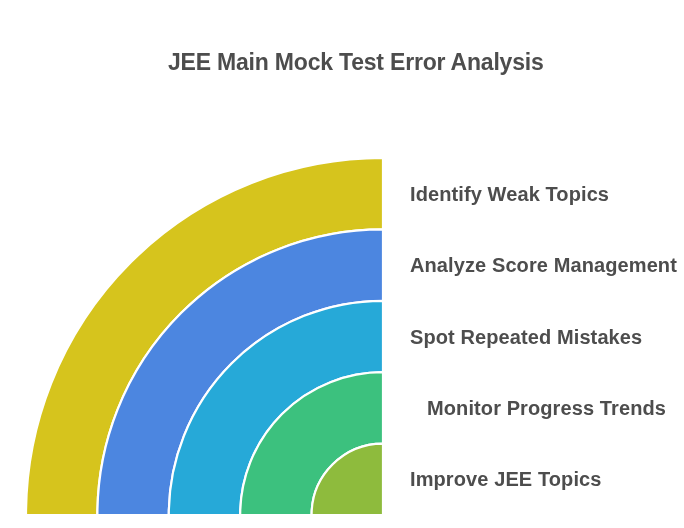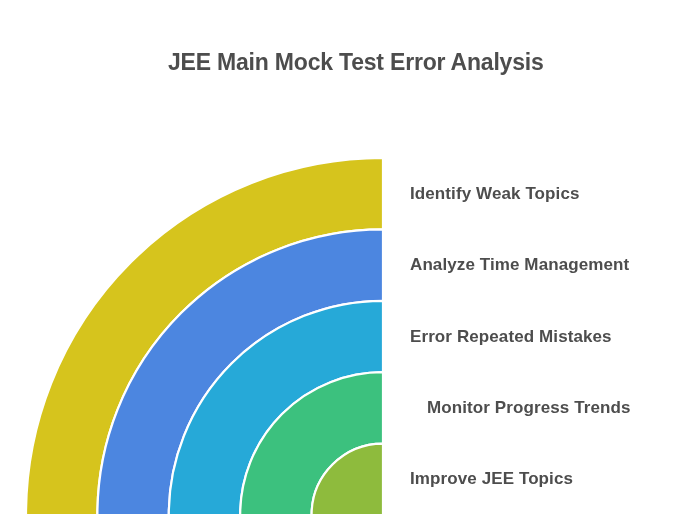--- a/index.html
+++ b/index.html
@@ -27,21 +27,21 @@
   .rings-svg {
     position: absolute;
     top: 0; left: 0;
     width: 684px; height: 528px;
   }
   .ring-label {
     position: absolute;
     left: 410px;
     height: 22px;
     line-height: 22px;
-    font-size: 17px;
+    font-size: 20px;
     font-weight: 600;
     letter-spacing: 0.1px;
     color: #4d4d4d;
     white-space: nowrap;
   }
 </style>
 </head>
 <body>
 
 <div class="stage">
@@ -50,18 +50,18 @@
   <svg class="rings-svg" id="rings-svg" viewBox="0 0 684 528">
       <path d="M 26 515 A 357 357 0 0 1 383 158 L 383 229.39999999999998 A 285.6 285.6 0 0 0 97.39999999999998 515 Z" fill="#d6c41d" stroke="#ffffff" stroke-width="2.2"></path>
       <path d="M 97.39999999999998 515 A 285.6 285.6 0 0 1 383 229.39999999999998 L 383 300.79999999999995 A 214.20000000000002 214.20000000000002 0 0 0 168.79999999999998 515 Z" fill="#4c86e0" stroke="#ffffff" stroke-width="2.2"></path>
       <path d="M 168.8 515 A 214.2 214.2 0 0 1 383 300.8 L 383 372.20000000000005 A 142.79999999999998 142.79999999999998 0 0 0 240.20000000000002 515 Z" fill="#26a9d8" stroke="#ffffff" stroke-width="2.2"></path>
       <path d="M 240.20000000000002 515 A 142.79999999999998 142.79999999999998 0 0 1 383 372.20000000000005 L 383 443.6 A 71.39999999999998 71.39999999999998 0 0 0 311.6 515 Z" fill="#3cc17e" stroke="#ffffff" stroke-width="2.2"></path>
       <path d="M 311.6 515 A 71.39999999999998 71.39999999999998 0 0 1 383 443.6 L 383 515 Z" fill="#8ebb3d" stroke="#ffffff" stroke-width="2.2"></path>
     </svg>
 
   <div id="labels">
       <div class="ring-label" style="top: 182.7px; left: 410px;">Identify Weak Topics</div>
-      <div class="ring-label" style="top: 254.1px; left: 410px;">Analyze Time Management</div>
-      <div class="ring-label" style="top: 325.5px; left: 410px;">Error Repeated Mistakes</div>
+      <div class="ring-label" style="top: 254.1px; left: 410px;">Analyze Score Management</div>
+      <div class="ring-label" style="top: 325.5px; left: 410px;">Spot Repeated Mistakes</div>
       <div class="ring-label" style="top: 396.9px; left: 427px;">Monitor Progress Trends</div>
       <div class="ring-label" style="top: 468.3px; left: 410px;">Improve JEE Topics</div>
     </div>
 </div>
 
 </body></html>

